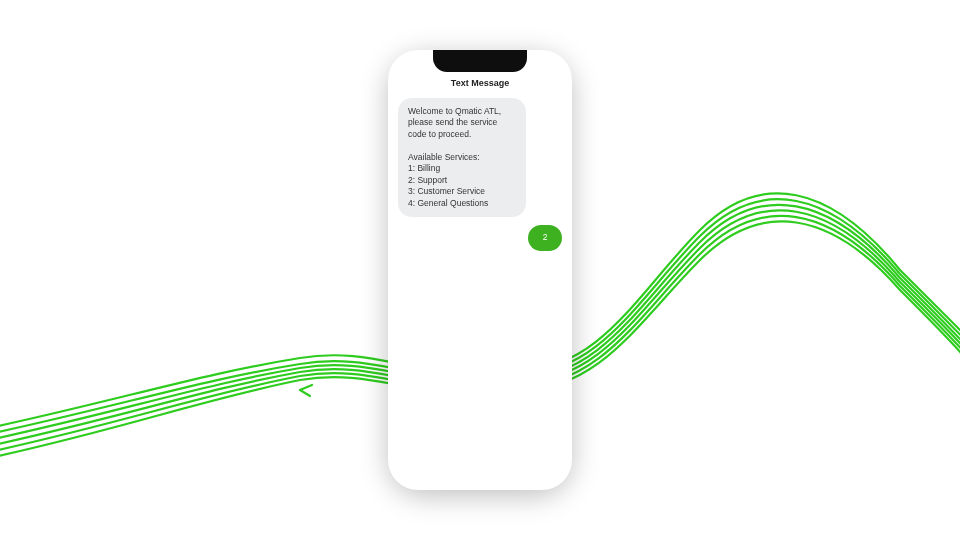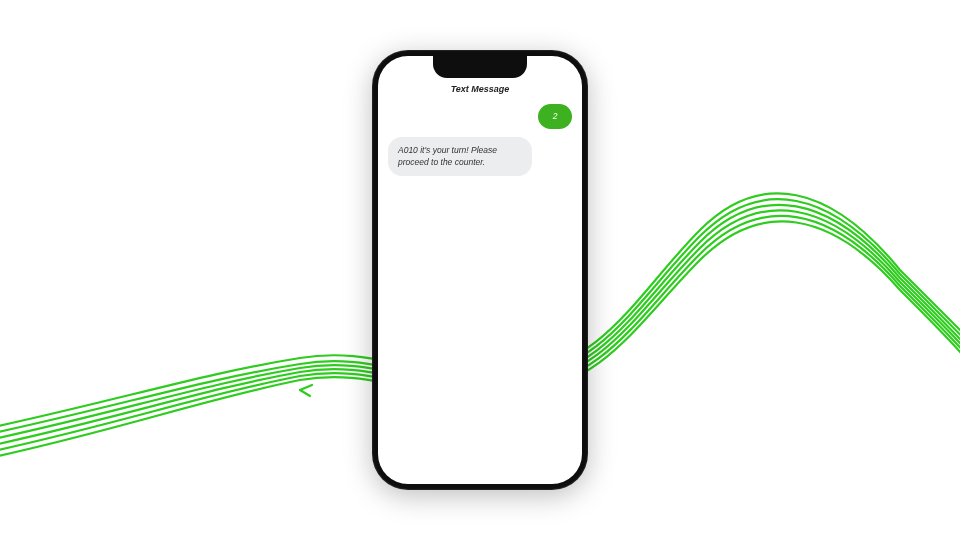--- a/index.html
+++ b/index.html
@@ -14,27 +14,25 @@
   .wave-bg {
     position: absolute;
     inset: 0;
     pointer-events: none;
   }
   .phone {
     position: absolute;
     left: 50%;
     top: 50%;
     transform: translate(-50%, -50%);
-    width: 216px;
+    width: 184px;
     height: 440px;
     background: #0e0e0e;
     border-radius: 36px;
-    padding: 6px;
     box-shadow: 0 6px 28px rgba(0,0,0,0.25), inset 0 0 2px rgba(255,255,255,0.3);
-    font-style: italic;
   }
   .phone-inner {
     position: relative;
     width: 100%;
     height: 100%;
     background: #ffffff;
     border-radius: 30px;
     overflow: hidden;
   }
   .notch {
@@ -107,17 +105,23 @@
     <path d="M -20 430 C 120 400, 200 374, 300 358 C 360 348, 400 368, 440 370 L 520 370 C 600 370, 640 290, 700 230 C 760 170, 830 184, 900 270 C 940 310, 970 340, 1000 370"></path>
     <path d="M 300 390 L 312 385 M 300 390 L 310 396" stroke-linecap="round"></path>
   </g>
 </svg>
 
 <div class="phone">
   <div class="phone-inner">
     <div class="notch"></div>
     <div class="header">Text Message</div>
     <div class="messages">
+      <div class="bubble incoming">Welcome to Qmatic ATL, please send the service code to proceed.
+
+ Available Services:
+1: Billing
+2: Support
+3: Customer Service
+4: General Questions</div>
       <div class="bubble outgoing">2</div>
-      <div class="bubble incoming">A010 it's your turn! Please proceed to the counter.</div>
     </div>
   </div>
 </div>
 
 </body></html>

